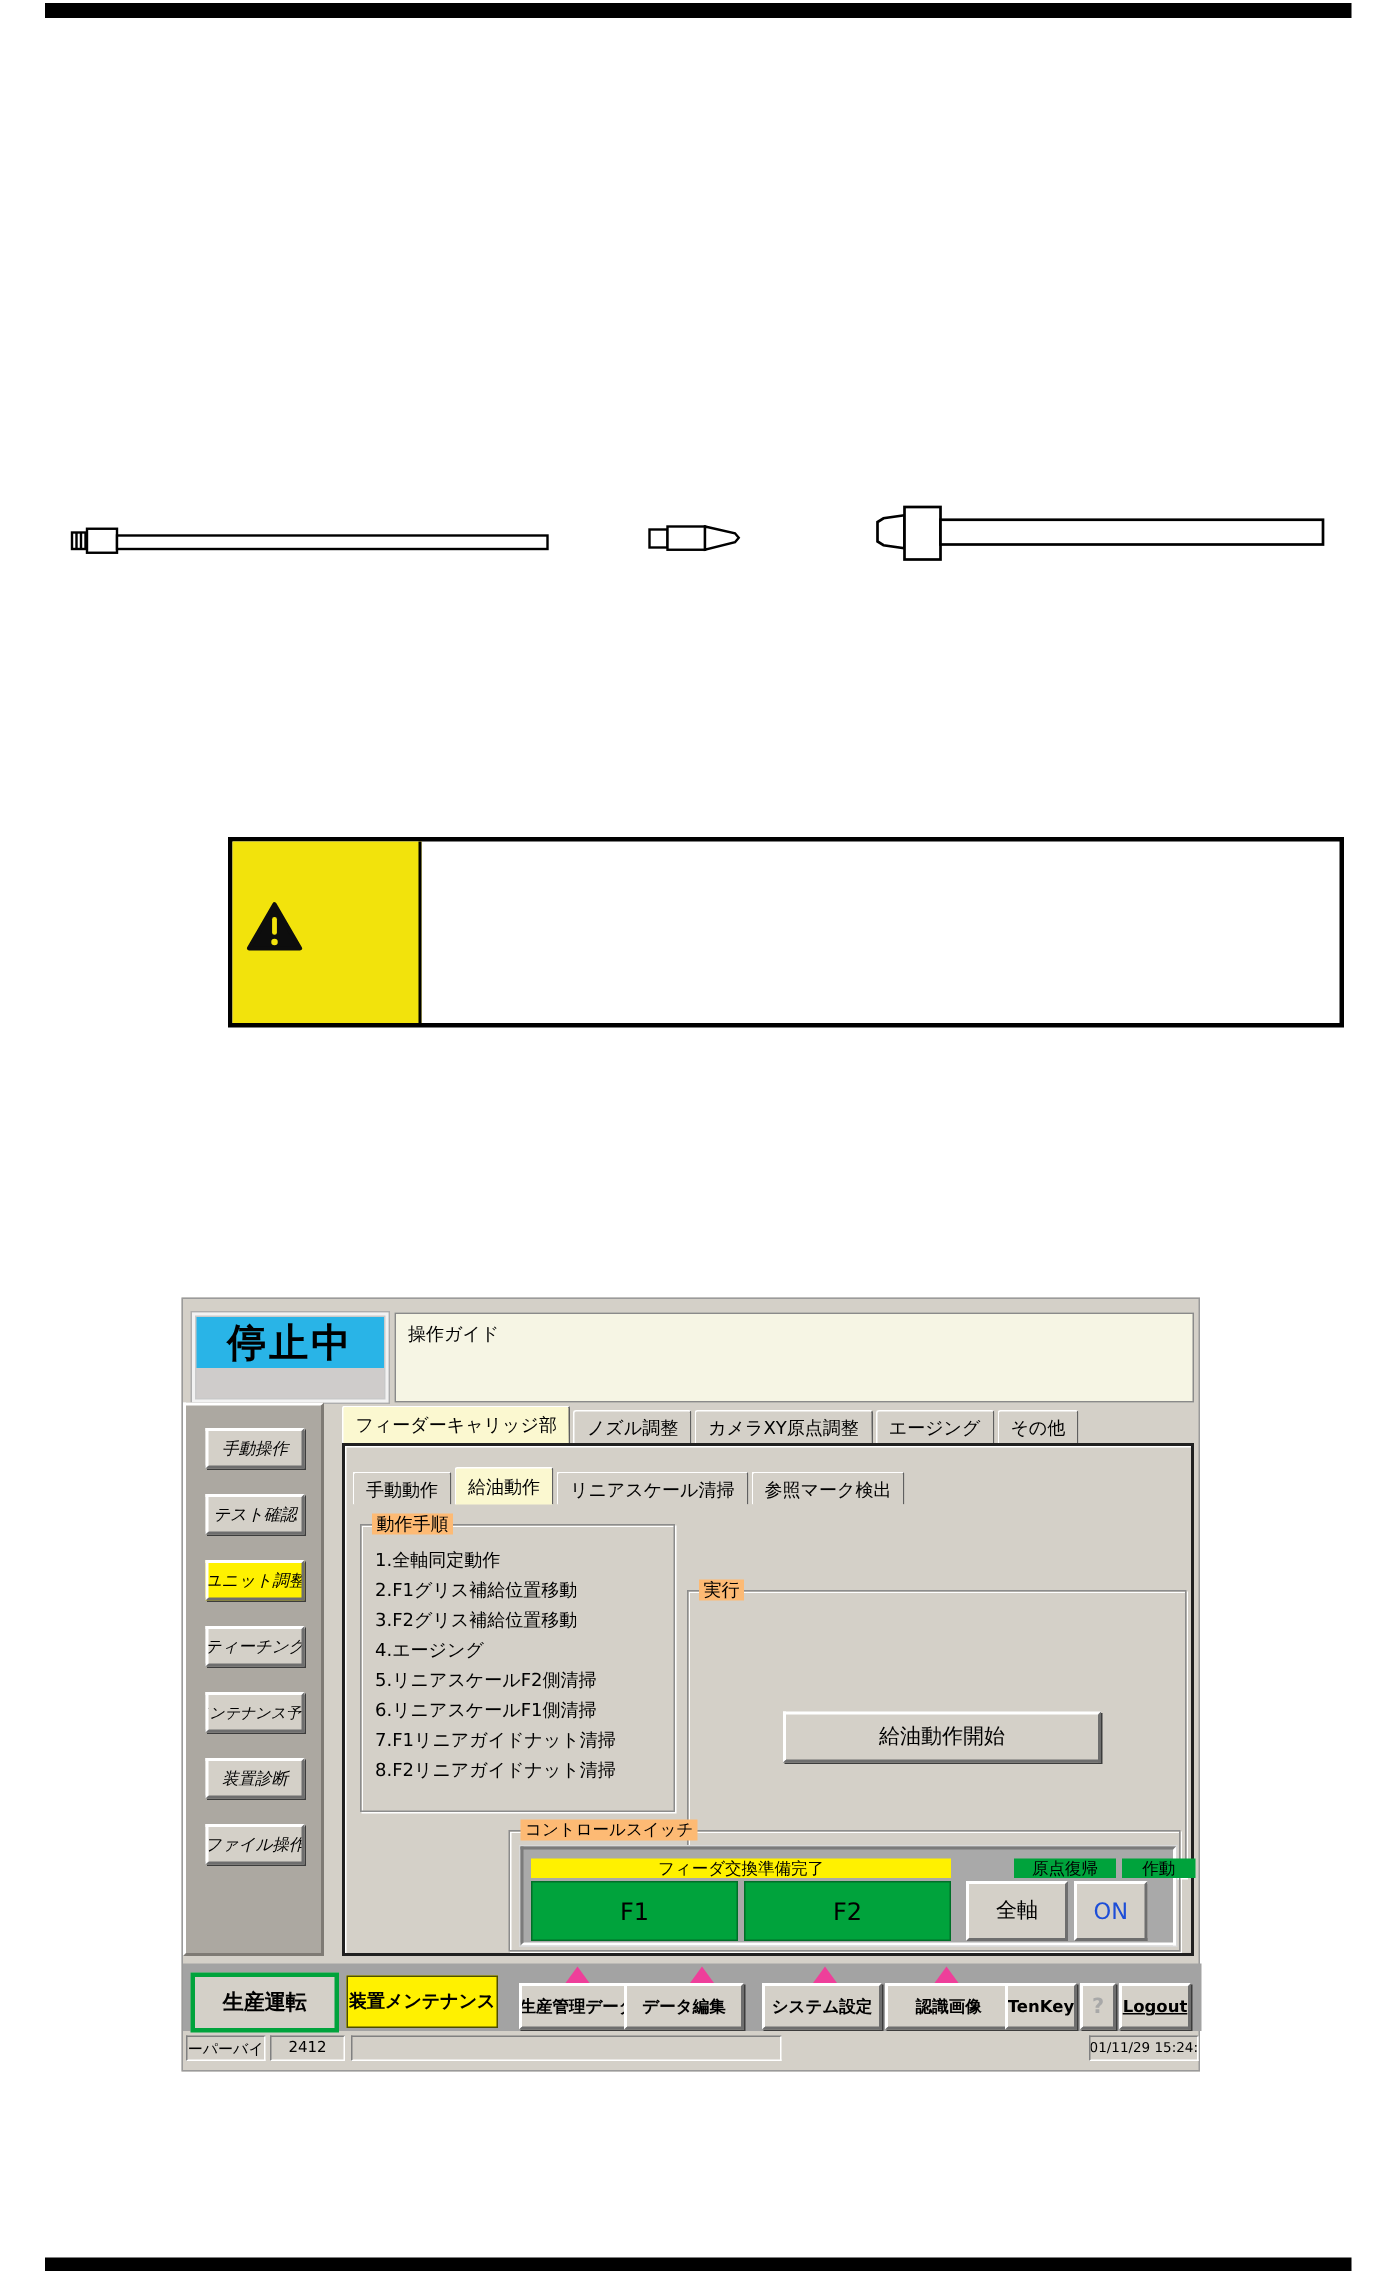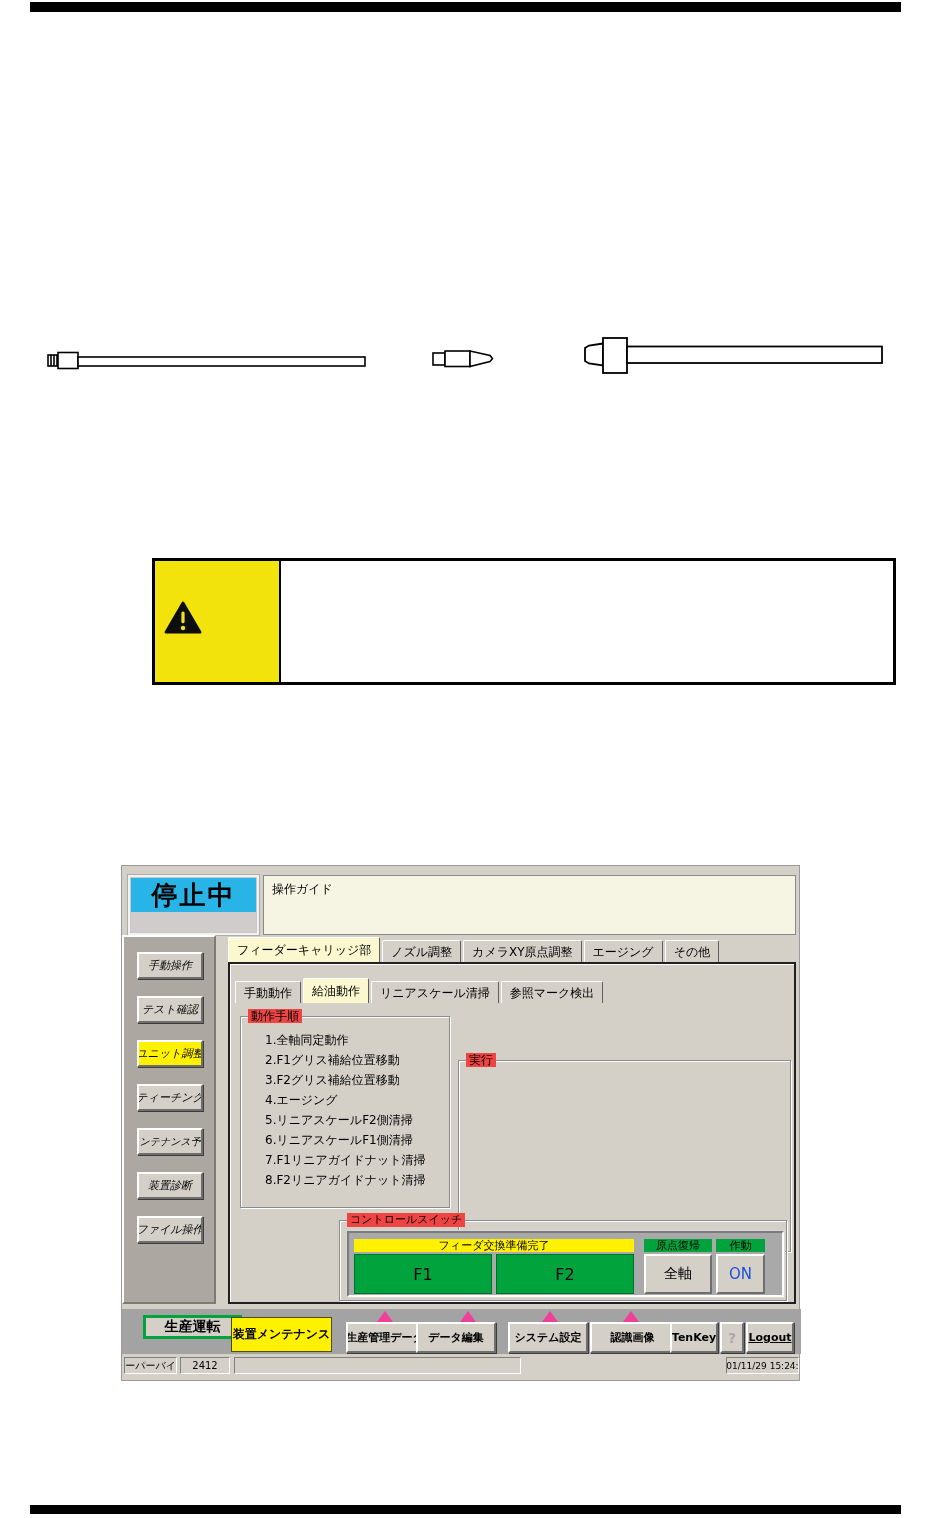--- a/index.html
+++ b/index.html
@@ -31,30 +31,30 @@
   .sbtn { position:absolute; left:13px; width:66px; height:27px; display:flex; align-items:center; justify-content:center; font-size:11px; white-space:nowrap; overflow:hidden; }
   .sbtn.on { background:#FFF100; }
 
   .tabrow { display:flex; align-items:flex-end; }
   .tab { background:#D4D0C8; border:1px solid; border-color:#ffffff #5f5f5f #5f5f5f #ffffff; border-bottom:none; border-radius:2px 2px 0 0; padding:4px 8px 3px 8px; margin-right:2px; font-size:12px; white-space:nowrap; height:22px; display:flex; align-items:center; }
   .tab.on { background:#FBF8D0; height:25px; z-index:3; }
 
   .mainpanel { left:106px; top:96px; width:568px; height:342px; background:#D4D0C8; border:2px solid #202020; box-shadow:inset 1px 1px 0 #ffffff; }
 
   .group { position:absolute; border:1px solid #8c8c8c; box-shadow:inset 1px 1px 0 #ffffff, 1px 1px 0 #ffffff; }
-  .group > .glabel { position:absolute; top:-8px; left:7px; background:#ef4444; padding:0 3px; font-size:12px; line-height:14px; white-space:nowrap; }
-
-  .steps { position:absolute; left:24px; top:13px; font-size:12px; line-height:20px; white-space:nowrap; }
+  .group > .glabel { position:absolute; top:-8px; left:7px; background:#fdba74; padding:0 3px; font-size:12px; line-height:14px; white-space:nowrap; }
+
+  .steps { position:absolute; left:9px; top:13px; font-size:12px; line-height:20px; white-space:nowrap; }
 
   .bigbtn { display:flex; align-items:center; justify-content:center; font-size:14px; }
 
   .innerswitch { background:#A9A9A9; border:2px solid; border-color:#7b7b7b #ffffff #ffffff #7b7b7b; box-shadow:0 0 0 1px #d9d9d9; }
   .hdr { position:absolute; display:flex; align-items:center; justify-content:center; font-size:11px; height:13px; white-space:nowrap; overflow:hidden; }
   .hdr.yellow { background:#FFF100; }
-  .hdr.green { background:#00A33C; }
+  .hdr.green { background:#00A33C;margin-left:32px; }
   .greenbtn { position:absolute; background:#00A33C; border:1px solid #006f28; display:flex; align-items:center; justify-content:center; font-size:16px; }
   .graybtn { position:absolute; background:#D4D0C8; border:2px solid; border-color:#ffffff #6e6e6e #6e6e6e #ffffff; display:flex; align-items:center; justify-content:center; font-size:14px; }
 
   .bottombar { left:0; top:443px; width:679px; height:45px; background:#A3A3A3; }
   .bbtn { position:absolute; top:13px; height:31px; display:flex; align-items:center; justify-content:center; font-weight:bold; font-size:11px; white-space:nowrap; overflow:hidden; }
   .tri { position:absolute; top:2px; width:0; height:0; border-left:8px solid transparent; border-right:8px solid transparent; border-bottom:11px solid #EE3F9A; }
 
   .statusbarcell { position:absolute; top:491px; height:17px; display:flex; align-items:center; justify-content:center; font-size:10px; white-space:nowrap; overflow:hidden; }
 
   svg { display:block; }
@@ -175,20 +175,23 @@
           <div>4.エージング</div>
           <div>5.リニアスケールF2側清掃</div>
           <div>6.リニアスケールF1側清掃</div>
           <div>7.F1リニアガイドナット清掃</div>
           <div>8.F2リニアガイドナット清掃</div>
         </div>
       </div>
 
       <div class="group" style="left:228px; top:52px; width:333px; height:192px;margin-top:44px;">
         <div class="glabel">実行</div>
+        <div class="raised bigbtn" style="position:absolute; left:63px; top:80px; width:212px; height:34px;">
+          <span>給油動作開始</span>
+        </div>
       </div>
 
       <div class="group" style="left:109px; top:256px; width:448px; height:81px;">
         <div class="glabel" style="font-size:11px;">コントロールスイッチ</div>
         <div class="innerswitch" style="position:absolute; left:7px; top:10px; width:437px; height:66px;">
           <div class="hdr yellow" style="left:5px; top:6px; width:280px;">フィーダ交換準備完了</div>
           <div class="greenbtn" style="left:5px; top:21px; width:138px; height:40px;">
               <span>F1</span>
             </div>
           <div class="greenbtn" style="left:147px; top:21px; width:138px; height:40px;">
@@ -200,21 +203,21 @@
             </div>
           <div class="hdr green" style="left:367px; top:6px; width:49px;">作動</div>
           <div class="graybtn" style="left:367px; top:21px; width:49px; height:40px; color:#1d4ed8; font-size:15px;">
               <span>ON</span>
             </div>
         </div>
       </div>
     </div>
 
     <div class="abs bottombar">
-      <div class="bbtn" style="left:21px; top:6px; width:99px; height:24px; background:#D4D0C8; border:3px solid #00A33C; font-size:14px;">
+      <div class="bbtn" style="left:5px; top:6px; width:99px; height:40px; background:#D4D0C8; border:3px solid #00A33C; font-size:14px;">
           <span>生産運転</span>
         </div>
       <div class="bbtn" style="left:109px; top:8px; width:101px; height:35px; background:#FFF100; border:1px solid #4d4d00; font-size:12px;">
           <span>装置メンテナンス</span>
         </div>
 
       <div class="tri" style="left:255px;"></div>
       <div class="tri" style="left:338px;"></div>
       <div class="tri" style="left:420px;"></div>
       <div class="tri" style="left:501px;"></div>

